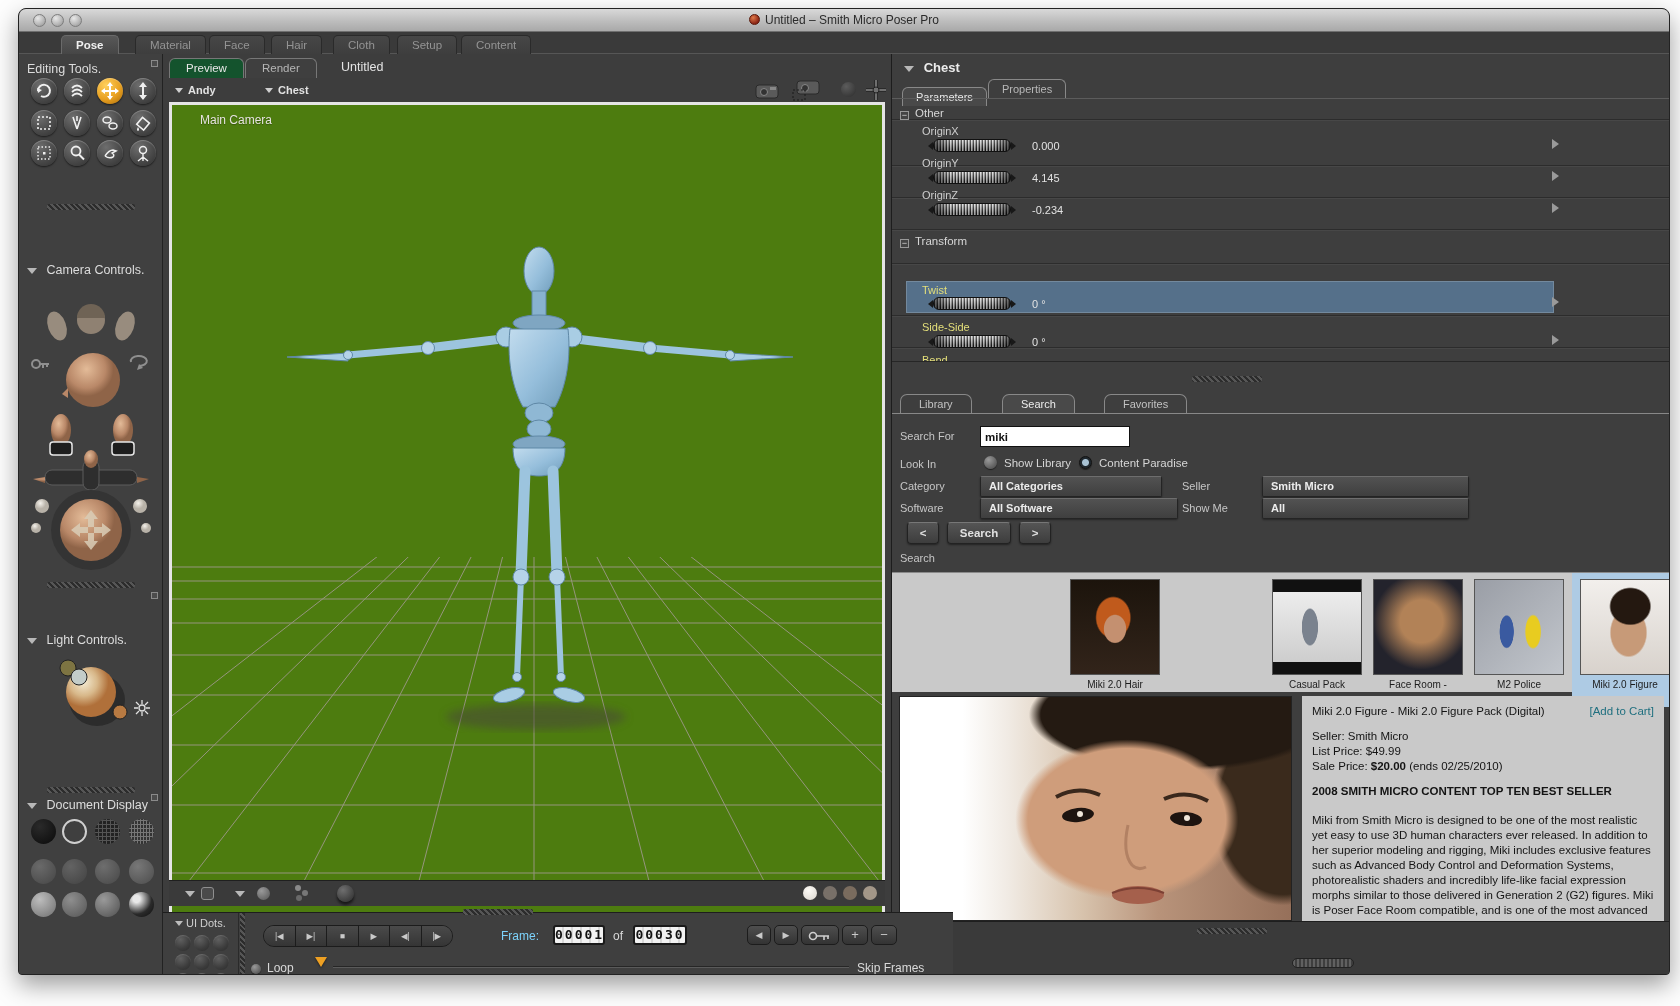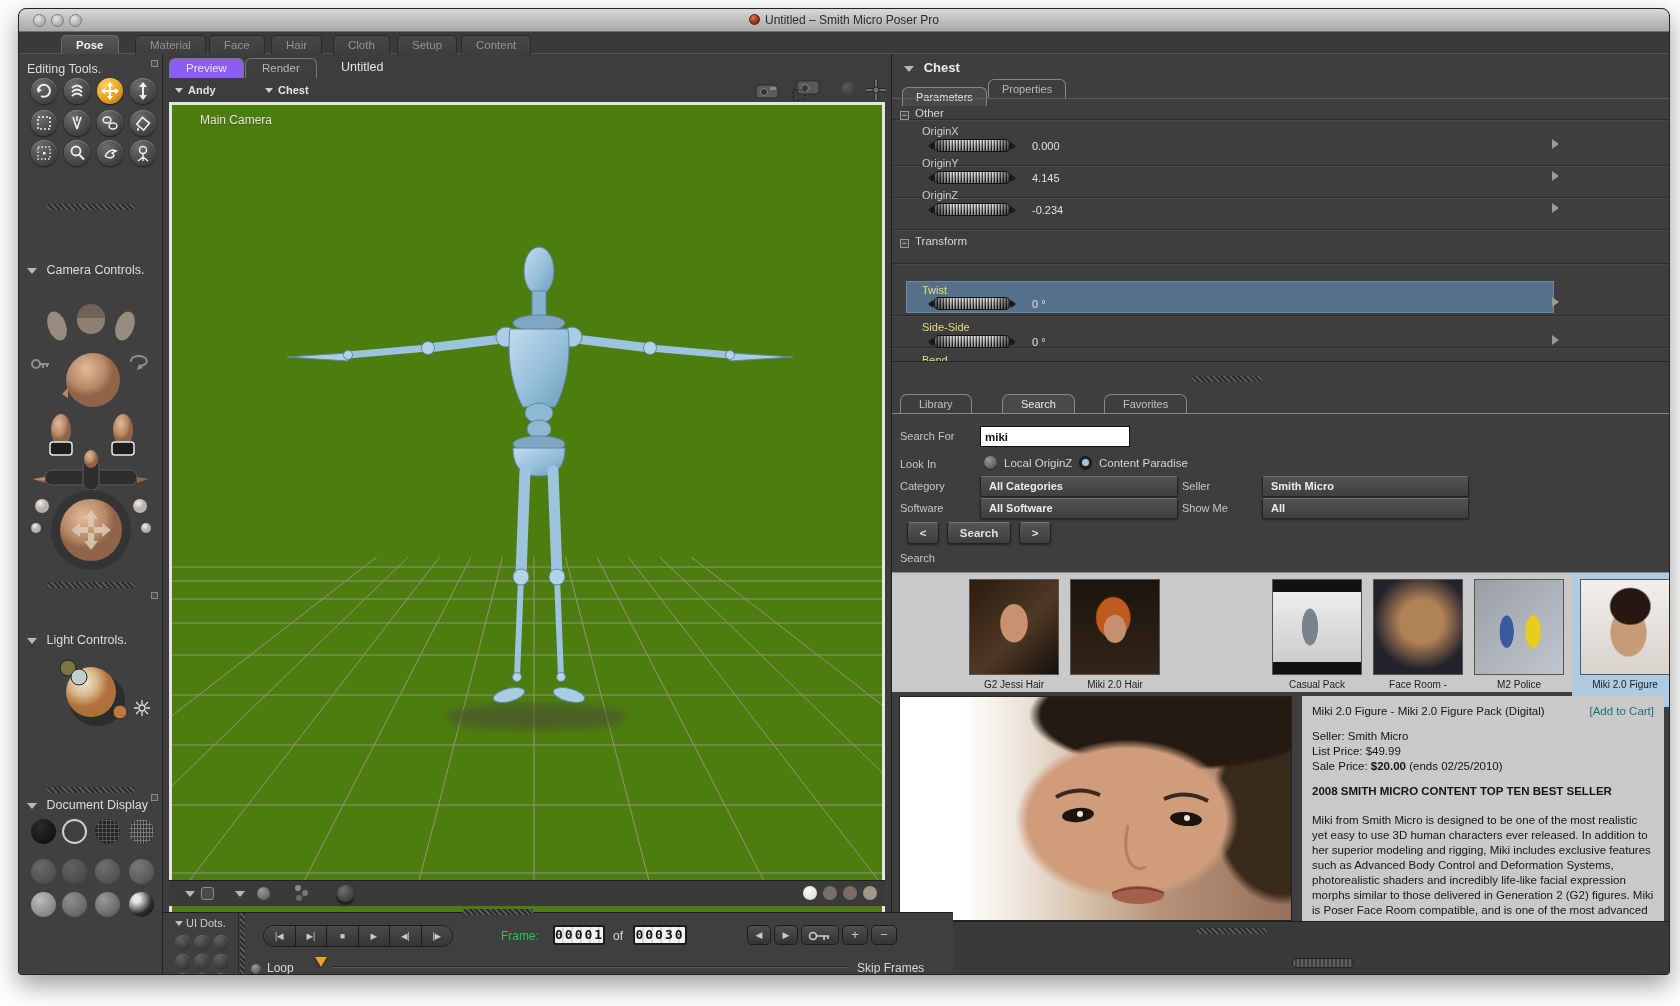--- a/index.html
+++ b/index.html
@@ -30,21 +30,21 @@
   #sidebar{position:absolute;left:0;top:45px;width:144px;bottom:0;background:#404040;border-right:1px solid #222;}
   .toolbtn{position:absolute;width:26px;height:26px;border-radius:50%;
     background:radial-gradient(circle at 35% 28%,#6e6e6e,#4a4a4a 55%,#303030);box-shadow:0 1px 2px rgba(0,0,0,.6),inset 0 1px 1px rgba(255,255,255,.25);}
   .toolbtn.active{background:radial-gradient(circle at 35% 28%,#ffd15e,#e8a020 55%,#a86a0a);}
   .toolbtn svg{position:absolute;left:3px;top:3px;}
   .dsphere{position:absolute;width:25px;height:25px;border-radius:50%;}
   
   #center{position:absolute;left:144px;top:45px;width:728px;bottom:0;background:#3d3d3d;}
   .doctab{position:absolute;top:4px;height:20px;padding:0 16px;line-height:19px;font-size:11.5px;color:#b5b5b5;
     background:#3f3f3f;border:1px solid #777;border-bottom:none;border-radius:6px 6px 0 0;}
-  .doctab.active{color:#e8e8e8;background:#8b5cf6;}
+  .doctab.active{color:#e8e8e8;background:#14532d;}
   #viewport{position:absolute;left:6px;top:48px;width:716px;height:979px;background:#4d7c0f;border:3px solid #e5e5e5;overflow:hidden;}
   #vplabel{position:absolute;left:28px;top:8px;color:#e6e3df;font-size:12px;text-shadow:0 1px 1px rgba(0,0,0,.3);}
   .ddl{position:absolute;font-size:11px;font-weight:bold;color:#e3e3e3;}
   .ddl:before{content:"";display:inline-block;width:0;height:0;border-left:4px solid transparent;border-right:4px solid transparent;border-top:5px solid #cfcfcf;margin-right:5px;vertical-align:1px;}
   .vbaricon{position:absolute;}
   #vbar{position:absolute;left:6px;top:826px;width:716px;height:26px;background:#3a3a3a;border-top:1px solid #1f1f1f;}
   .vbcirc{position:absolute;top:5px;width:14px;height:14px;border-radius:50%;}
   
   #animbar{position:absolute;left:0;top:858px;width:790px;bottom:0;background:#3f3f3f;border-top:1px solid #1d1d1d;z-index:5;}
   #uidots{position:absolute;left:0;top:0;width:76px;bottom:0;border-right:1px solid #2a2a2a;}
@@ -448,21 +448,21 @@
       </div>
       <div class="vhatch" style="position:absolute;left:77px;top:0;bottom:0"></div>
       <div id="transport">
         <div class="tbtn">|◀</div>
         <div class="tbtn">▶|</div>
         <div class="tbtn">■</div>
         <div class="tbtn">▶</div>
         <div class="tbtn">◀|</div>
         <div class="tbtn">|▶</div>
       </div>
-      <div style="position:absolute;left:338px;top:16px;font-size:12px;color:#22c55e">Frame:</div>
+      <div style="position:absolute;left:338px;top:16px;font-size:12px;color:#7dd3fc">Frame:</div>
       <div class="framebox mono" style="left:390px;width:52px">00001</div>
       <div style="position:absolute;left:450px;top:16px;font-size:12px;color:#d9d9d9">of</div>
       <div class="framebox mono" style="left:470px;width:54px">00030</div>
       <div class="abtn" style="left:584px;width:24px;font-size:9px;line-height:19px">◀</div>
       <div class="abtn" style="left:611px;width:24px;font-size:9px;line-height:19px">▶</div>
       <div class="abtn" style="left:638px;width:38px">
         <svg width="26" height="14" style="margin-top:3px">
               <circle cx="6" cy="7" r="3.5" fill="none" stroke="#cfcfcf" stroke-width="1.6"></circle>
               <path d="M9,7 h13 M17,7 v4 M21,7 v3" stroke="#cfcfcf" stroke-width="1.6"></path>
             </svg>
@@ -552,45 +552,41 @@
 
     <div class="ltab" style="left:8px">Library</div>
     <div class="ltab active" style="left:110px">Search</div>
     <div class="ltab" style="left:212px">Favorites</div>
     <div style="position:absolute;left:0;right:0;top:359px;border-top:1px solid #888"></div>
 
     <div class="flabel" style="left:8px;top:376px;width:72px">Search For</div>
     <input id="searchinput" value="miki" style="">
     <div class="flabel" style="left:8px;top:404px;width:72px">Look In</div>
     <div class="radio" style="left:92px;top:402px"></div>
-    <div class="rlabel" style="left:112px;top:403px">Local OriginZ</div>
+    <div class="rlabel" style="left:112px;top:403px">Show Library</div>
     <div class="radio sel" style="left:187px;top:402px"></div>
     <div class="rlabel" style="left:207px;top:403px">Content Paradise</div>
 
     <div class="flabel" style="left:8px;top:426px;width:72px">Category</div>
-    <div class="dropbtn" style="left:88px;top:422px;width:198px">All Categories</div>
+    <div class="dropbtn" style="left:88px;top:422px;width:182px">All Categories</div>
     <div class="flabel" style="left:290px;top:426px;width:70px">Seller</div>
     <div class="dropbtn" style="left:370px;top:422px;width:207px">Smith Micro</div>
 
     <div class="flabel" style="left:8px;top:448px;width:72px">Software</div>
     <div class="dropbtn" style="left:88px;top:444px;width:198px">All Software</div>
     <div class="flabel" style="left:290px;top:448px;width:70px">Show Me</div>
     <div class="dropbtn" style="left:370px;top:444px;width:207px">All</div>
 
     <div class="sbtn" style="left:15px;top:468px;width:32px;line-height:20px">&lt;</div>
     <div class="sbtn" style="left:55px;top:468px;width:64px;line-height:20px">Search</div>
     <div class="sbtn" style="left:127px;top:468px;width:32px;line-height:20px">&gt;</div>
 
     <div style="position:absolute;left:8px;top:498px;font-size:11px;color:#c6c6c6">Search</div>
 
     <div id="thumbstrip">
-      <div class="thumb t1" style="left:75px">
-            <div class="img"></div>
-            <div class="cap">G2 Jessi Hair</div>
-          </div>
       <div class="thumb t2" style="left:176px">
             <div class="img"></div>
             <div class="cap">Miki 2.0 Hair</div>
           </div>
       <div class="thumb t4" style="left:378px">
             <div class="img"></div>
             <div class="cap">Casual Pack</div>
           </div>
       <div class="thumb t5" style="left:479px">
             <div class="img"></div>

